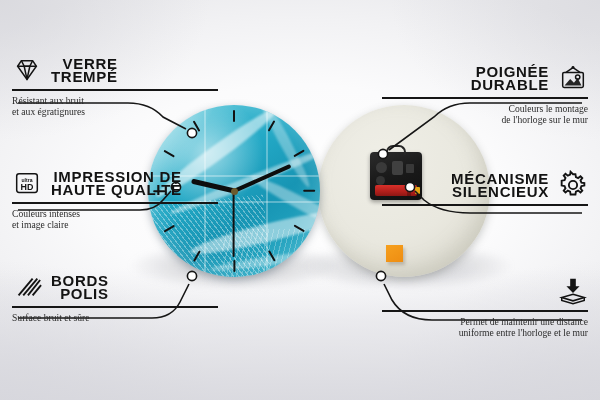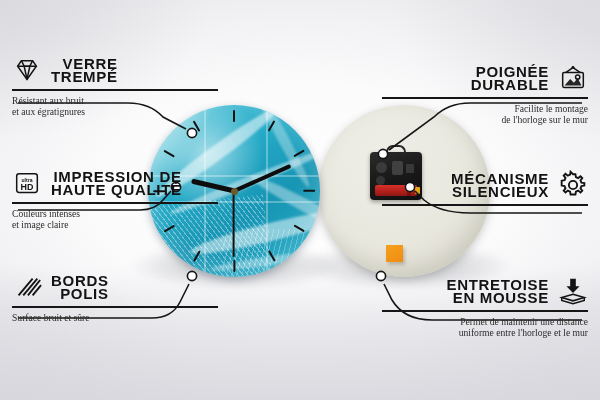--- a/index.html
+++ b/index.html
@@ -295,42 +295,40 @@
         <svg viewBox="0 0 32 32" fill="none" stroke="currentColor" stroke-width="1.6">
           <rect x="5" y="10" width="22" height="16" rx="1.5"></rect>
           <path d="M16 5 L8.5 10 M16 5 L23.5 10"></path>
           <circle cx="16" cy="4.6" r="1.5" fill="currentColor" stroke="none"></circle>
           <path d="M7 24 L13 17 L17 21 L21 16 L25 24 Z" fill="currentColor" stroke="none" opacity=".92"></path>
           <circle cx="21" cy="15" r="2.3"></circle>
         </svg>
       </span>
     </div>
     <div class="feat-rule"></div>
-    <div class="feat-desc">Facilite le montage
+    <div class="feat-desc">Couleurs le montage
 de l'horloge sur le mur</div>
   </div>
 
   <div class="feature right" id="feat-mecanisme">
     <div class="feat-head">
       <span class="feat-title">MÉCANISME
 SILENCIEUX</span>
       <span class="feat-icon">
         <svg viewBox="0 0 32 32" fill="none" stroke="currentColor" stroke-width="2">
           <path d="M16 4.5 l2.6 0 .5 3.1 2.4 1 2.5-1.9 1.9 1.9-1.9 2.5 1 2.4 3.1 .5 0 2.6 -3.1 .5 -1 2.4 1.9 2.5 -1.9 1.9 -2.5-1.9 -2.4 1 -.5 3.1 -2.6 0 -2.6 0 -.5-3.1 -2.4-1 -2.5 1.9 -1.9-1.9 1.9-2.5 -1-2.4 -3.1-.5 0-2.6 0-2.6 3.1-.5 1-2.4 -1.9-2.5 1.9-1.9 2.5 1.9 2.4-1 .5-3.1 z"></path>
           <circle cx="16" cy="16" r="4.4"></circle>
         </svg>
       </span>
     </div>
     <div class="feat-rule"></div>
   </div>
 
   <div class="feature right" id="feat-entretoise">
     <div class="feat-head">
-      <span class="feat-title">ENTRETOISE
-EN MOUSSE</span>
       <span class="feat-icon">
         <svg viewBox="0 0 32 32" fill="none" stroke="currentColor" stroke-width="1.6">
           <path d="M13 3 h6 v8 h4 l-7 7 -7-7 h4 z" fill="currentColor" stroke="none"></path>
           <path d="M16 19.5 L28 23 L16 26.5 L4 23 Z"></path>
           <path d="M4 23 v3 l12 3.5 L28 26 v-3"></path>
         </svg>
       </span>
     </div>
     <div class="feat-rule"></div>
     <div class="feat-desc">Permet de maintenir une distance

